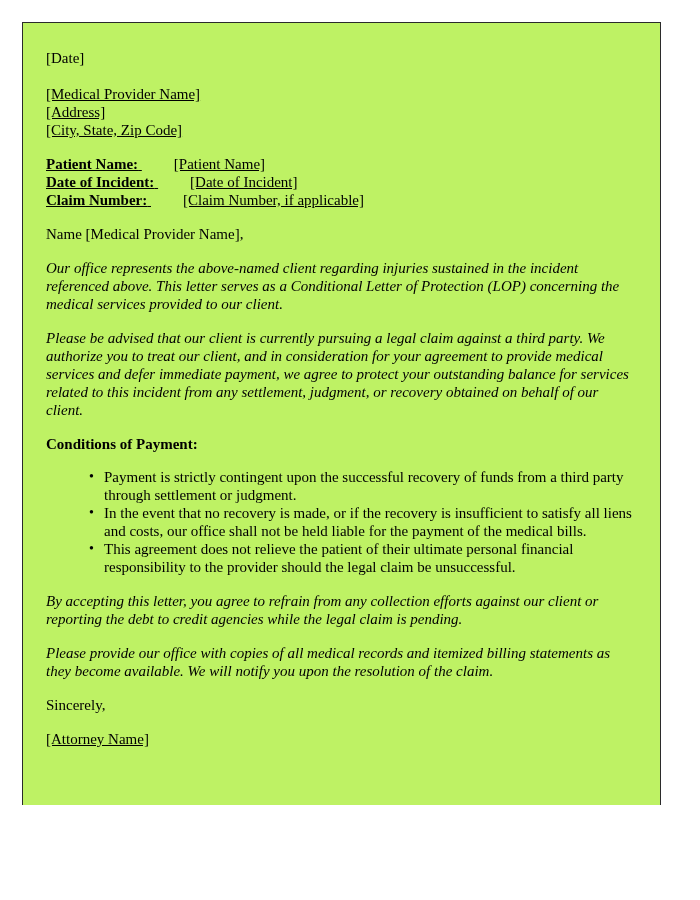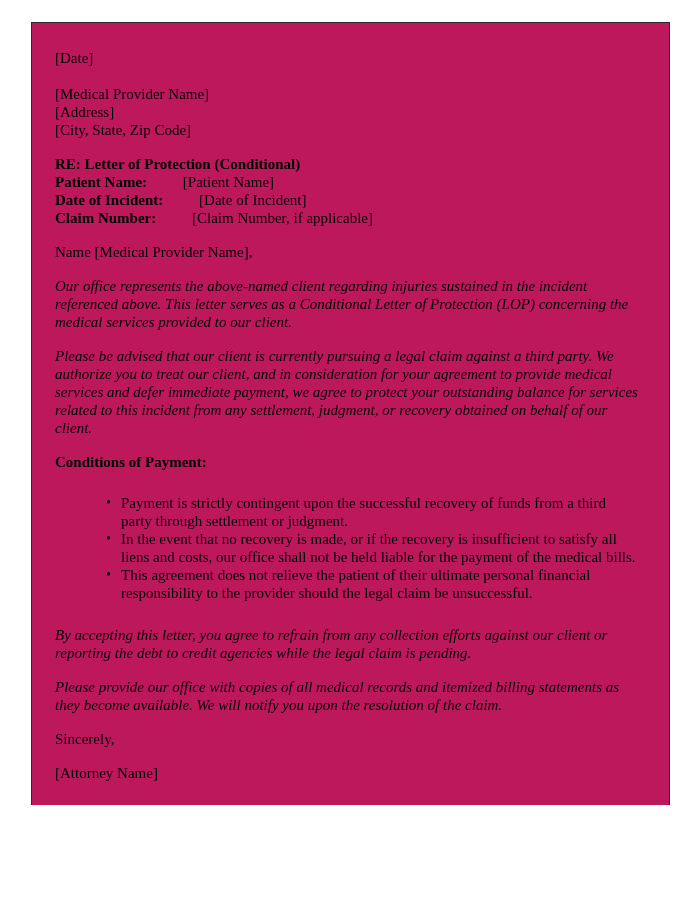--- a/index.html
+++ b/index.html
@@ -9,39 +9,40 @@
   }
   body {
     width: 700px;
     height: 900px;
     overflow: hidden;
     font-family: "Liberation Serif", "DejaVu Serif", serif;
     color: #000000;
   }
   .page {
     position: absolute;
-    left: 31px;
+    left: 22px;
     top: 22px;
     width: 639px;
     height: 783px;
     box-sizing: border-box;
     border: 1px solid #2b2b2b;
     border-bottom: none;
-    background: #be185d;
+    background: #bef264;
     overflow: hidden;
   }
   .page-inner {
     padding: 26px 24px 0 23px;
   }
   .letter {
     font-size: 15px;
     line-height: 18px;
   }
   .block {
     margin: 0;
+    text-decoration: underline;
   }
   .gap-lg { height: 18px; }
   .gap-md { height: 16px; }
   .gap-sm { height: 15px; }
 
   .line { white-space: pre-wrap; }
 
   .re-block .line { font-weight: bold; }
   .re-block .value { font-weight: normal; padding-left: 32px; }
 
@@ -50,21 +51,21 @@
     text-align: left;
     font-style: italic;
   }
 
   .section-head {
     font-weight: bold;
     margin: 0;
   }
 
   ul.conditions {
-    margin: 8px;
+    margin: 0;
     padding: 0 0 0 43px;
     list-style: none;
     font-family: Liberation Serif, serif;
   }
   ul.conditions li {
     position: relative;
     margin: 0;
     padding: 0 0 0 15px;
   }
   ul.conditions li::before {
@@ -90,21 +91,20 @@
 
       <div class="block">
         <div class="line">[Medical Provider Name]</div>
         <div class="line">[Address]</div>
         <div class="line">[City, State, Zip Code]</div>
       </div>
 
       <div class="gap-md"></div>
 
       <div class="block re-block">
-        <div class="line"><span>RE:</span> <span>Letter of Protection (Conditional)</span></div>
         <div class="line"><span>Patient Name:</span> <span class="value">[Patient Name]</span></div>
         <div class="line"><span>Date of Incident:</span> <span class="value">[Date of Incident]</span></div>
         <div class="line"><span>Claim Number:</span> <span class="value">[Claim Number, if applicable]</span></div>
       </div>
 
       <div class="gap-md"></div>
 
       <div class="line">Name [Medical Provider Name],</div>
 
       <div class="gap-md"></div>

